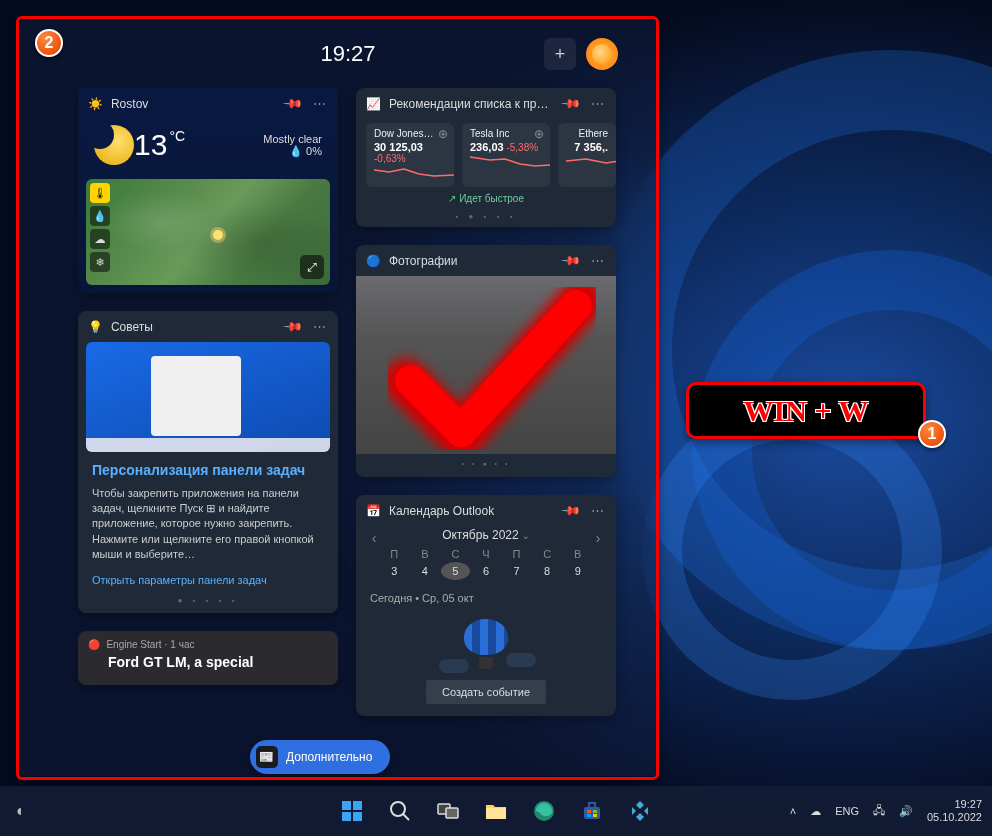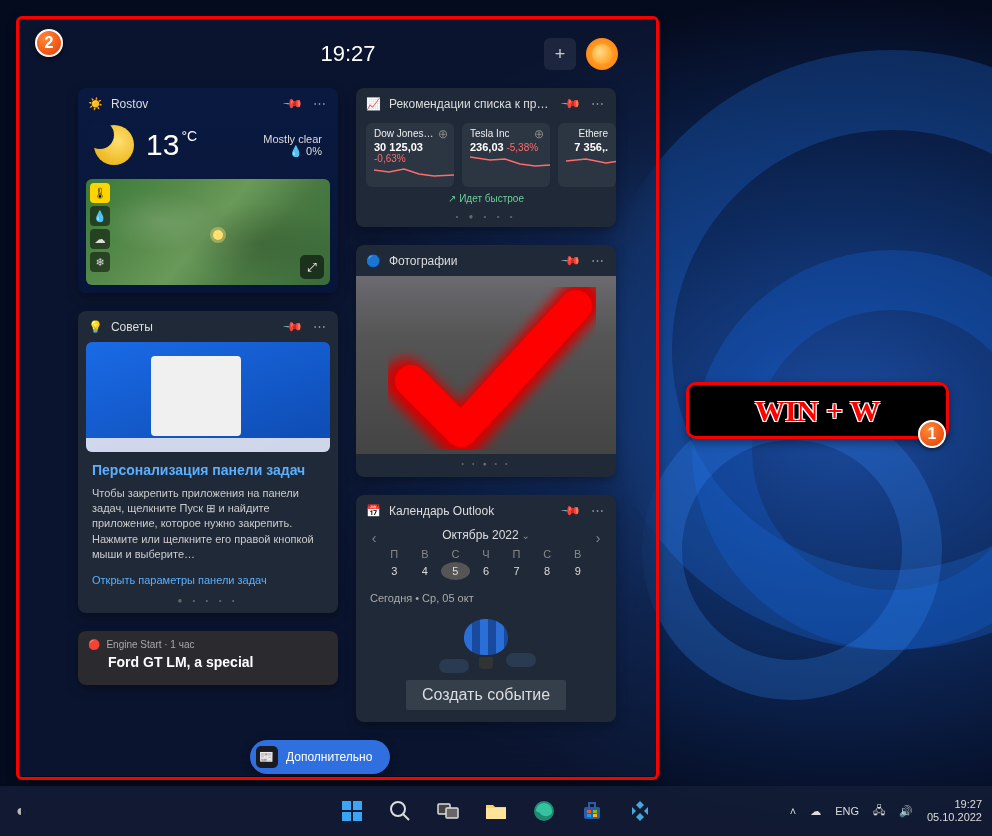--- a/index.html
+++ b/index.html
@@ -19,21 +19,21 @@
   .bloom { position: absolute; border-radius: 50%; }
   .bloom.b1 { width: 600px; height: 600px; border: 80px solid rgba(30,120,240,0.25); right: -200px; top: 50px; }
   .bloom.b2 { width: 400px; height: 400px; border: 60px solid rgba(20,100,220,0.3); right: -100px; top: 250px; }
   .bloom.b3 { width: 300px; height: 300px; border: 40px solid rgba(50,140,255,0.25); right: 50px; top: 400px; }
 
   .callout {
     position: absolute; border: 3px solid #f60000; border-radius: 12px;
     box-shadow: 0 4px 10px rgba(0,0,0,0.4);
   }
   .callout.big { left: 16px; top: 16px; width: 643px; height: 764px; border-radius: 6px;}
-  .callout.small { left: 686px; top: 382px; width: 263px; height: 57px; background: #000; border-radius: 10px;
+  .callout.small { left: 686px; top: 382px; width: 240px; height: 57px; background: #000; border-radius: 10px;
     display: flex; align-items: center; justify-content: center; font-size: 30px; font-weight: bold;
     font-family: 'Times New Roman', serif;
     color: #ff0000;
     text-shadow: -1px -1px 0 #fff, 1px -1px 0 #fff, -1px 1px 0 #fff, 1px 1px 0 #fff;
   }
   .badge {
     position: absolute; width: 28px; height: 28px; border-radius: 50%;
     background: radial-gradient(circle at 35% 30%, #ff8a3a, #e63a00);
     border: 2px solid #fff; color: #fff; font-weight: bold; font-size: 16px;
     display: flex; align-items: center; justify-content: center;
@@ -66,21 +66,21 @@
   .card-header {
     display: flex; align-items: center; padding: 8px 10px; gap: 8px;
     font-size: 12px; color: #ddd;
   }
   .card-header .title { flex: 1; white-space: nowrap; overflow: hidden; text-overflow: ellipsis;}
   .hdr-btn { color: #aaa; font-size: 13px; padding: 0 2px;}
   .pin { transform: rotate(45deg); display:inline-block;}
 
   
   .weather { background: linear-gradient(180deg, #0a1940 0%, #071538 100%); }
-  .weather-body { display:flex; padding: 6px 16px 10px; align-items:center; gap: 12px;}
+  .weather-body { display:flex; padding: 6px 16px 10px; align-items:center; }
   .moon-icon { width: 40px; height: 40px; border-radius:50%; background: radial-gradient(circle at 60% 40%, #ffe070, #e6a800); position: relative;}
   .moon-icon::after { content:""; position:absolute; width: 28px; height:28px; border-radius:50%; background:#0a1940; left:-8px; top:-4px;}
   .temp .val { font-size: 30px; font-weight: 300; }
   .temp .unit { font-size: 14px; vertical-align: top; margin-left:2px;}
   .cond { margin-left: auto; text-align: right; font-size: 11px; color:#ddd;}
   .map-area { margin: 4px 8px 8px; height: 106px; border-radius: 6px; position:relative;
     background: linear-gradient(130deg, #3a7a3a 0%, #568a4a 30%, #6a9a5a 50%, #4a7a42 70%, #3a6a3a 100%); overflow:hidden;}
   .map-area::before{content:"";position:absolute;inset:0;background:
     radial-gradient(ellipse 60px 30px at 30% 40%, rgba(255,255,255,0.12), transparent),
     radial-gradient(ellipse 80px 40px at 70% 60%, rgba(0,0,0,0.15), transparent);}
@@ -139,21 +139,21 @@
   .cal-grid .d.today { background:#555; }
   .cal-today { color:#aaa; font-size: 11px; padding: 4px 14px;}
   .cal-img { height: 72px; display:flex; align-items:center; justify-content:center;}
   .balloon { width: 50px; height: 50px; position:relative;}
   .balloon .top { width:44px; height:36px; border-radius: 50% 50% 45% 45%; background: repeating-linear-gradient(90deg,#2a6fd8 0 8px,#1a4a9e 8px 16px); margin:0 auto;}
   .balloon .bot { width:14px; height:12px; background:#333; margin: 2px auto 0; border-radius: 0 0 4px 4px;}
   .cloud { position:absolute; width:30px; height:14px; background:#2a3a50; border-radius: 10px; bottom:-4px;}
   .cloud.c1{left:-22px;} .cloud.c2{right:-25px; bottom:2px;}
   .cal-noev { text-align:center; font-size:11px; color:#ccc; padding: 4px 0 8px;}
   .create-ev { margin: 0 auto 12px; display:block; background: rgba(255,255,255,0.1); border:none; color:#ddd;
-    font-size:16px; padding: 6px 16px; border-radius: 2px;}
+    font-size:11px; padding: 6px 16px; border-radius: 2px;}
 
   
   .taskbar {
     position:absolute; bottom:0; left:0; right:0; height:50px;
     background: rgba(20,30,55,0.8);
     display:flex; align-items:center; padding: 0 10px;
   }
   .tb-center { position:absolute; left:50%; transform:translateX(-50%); display:flex; gap: 8px;}
   .tb-icon { width: 40px; height: 40px; display:flex; align-items:center; justify-content:center; border-radius:4px;}
   .tb-right { margin-left:auto; display:flex; align-items:center; gap: 14px; font-size:11px; color:#ddd;}

